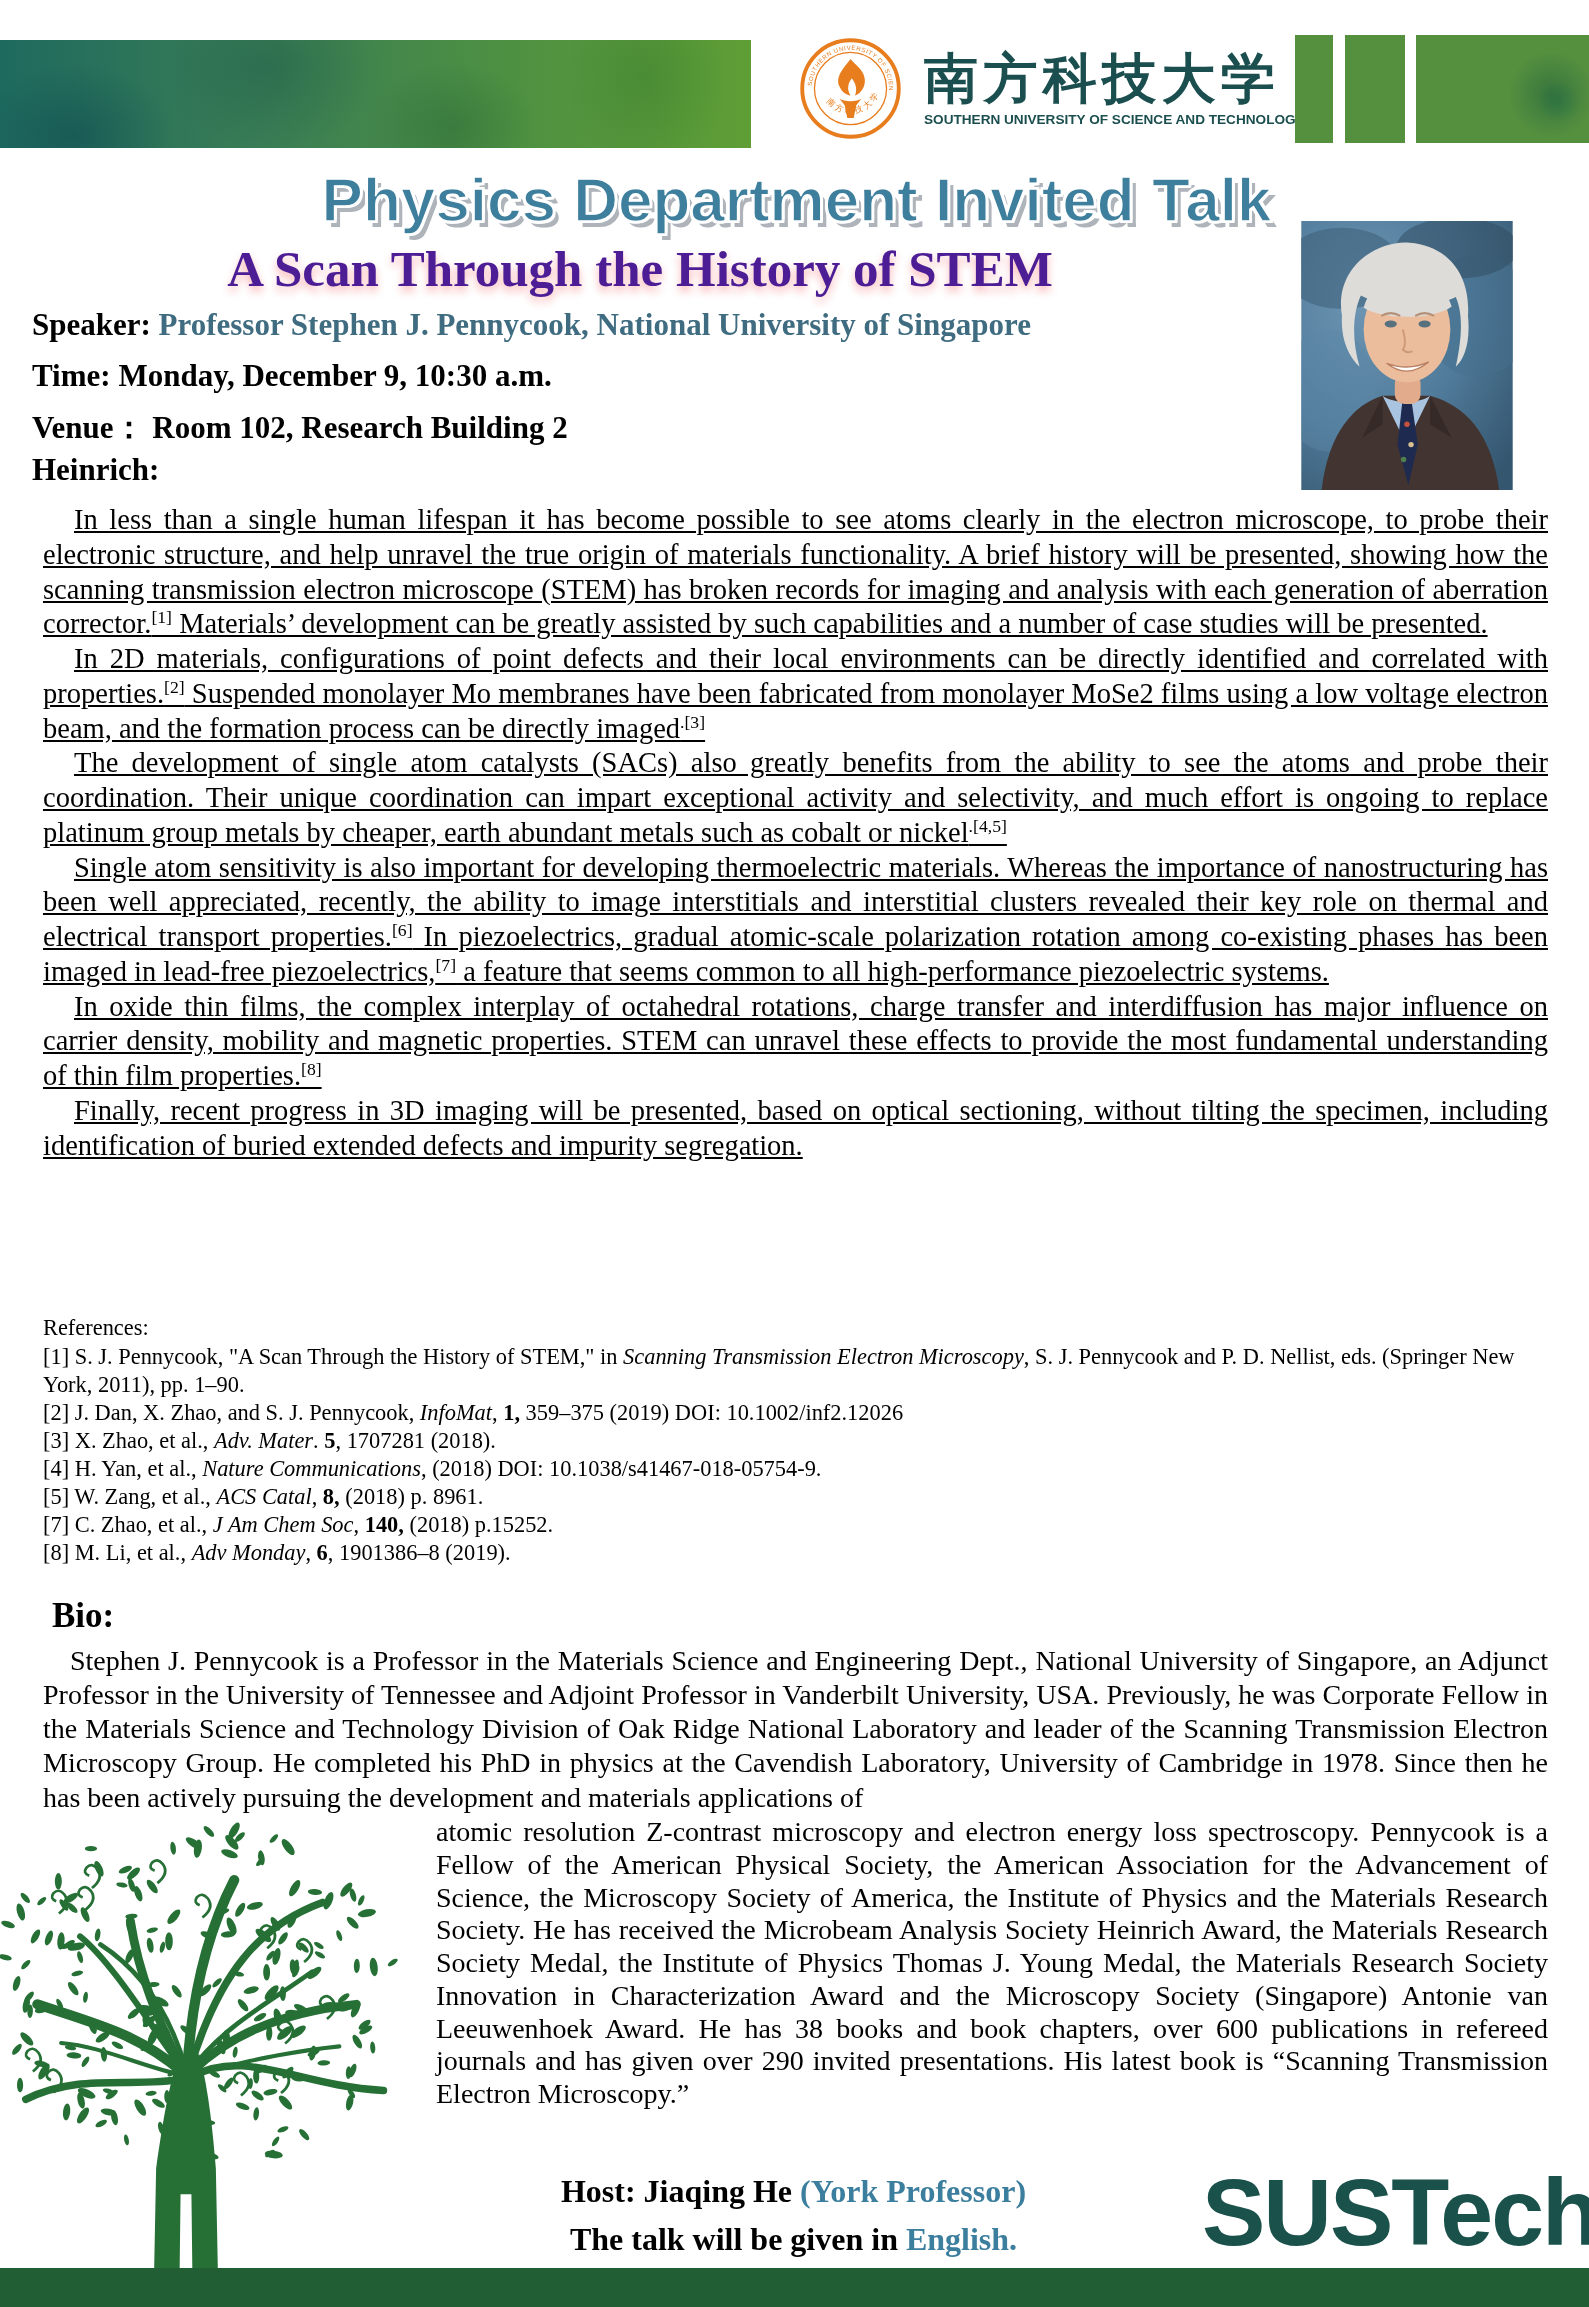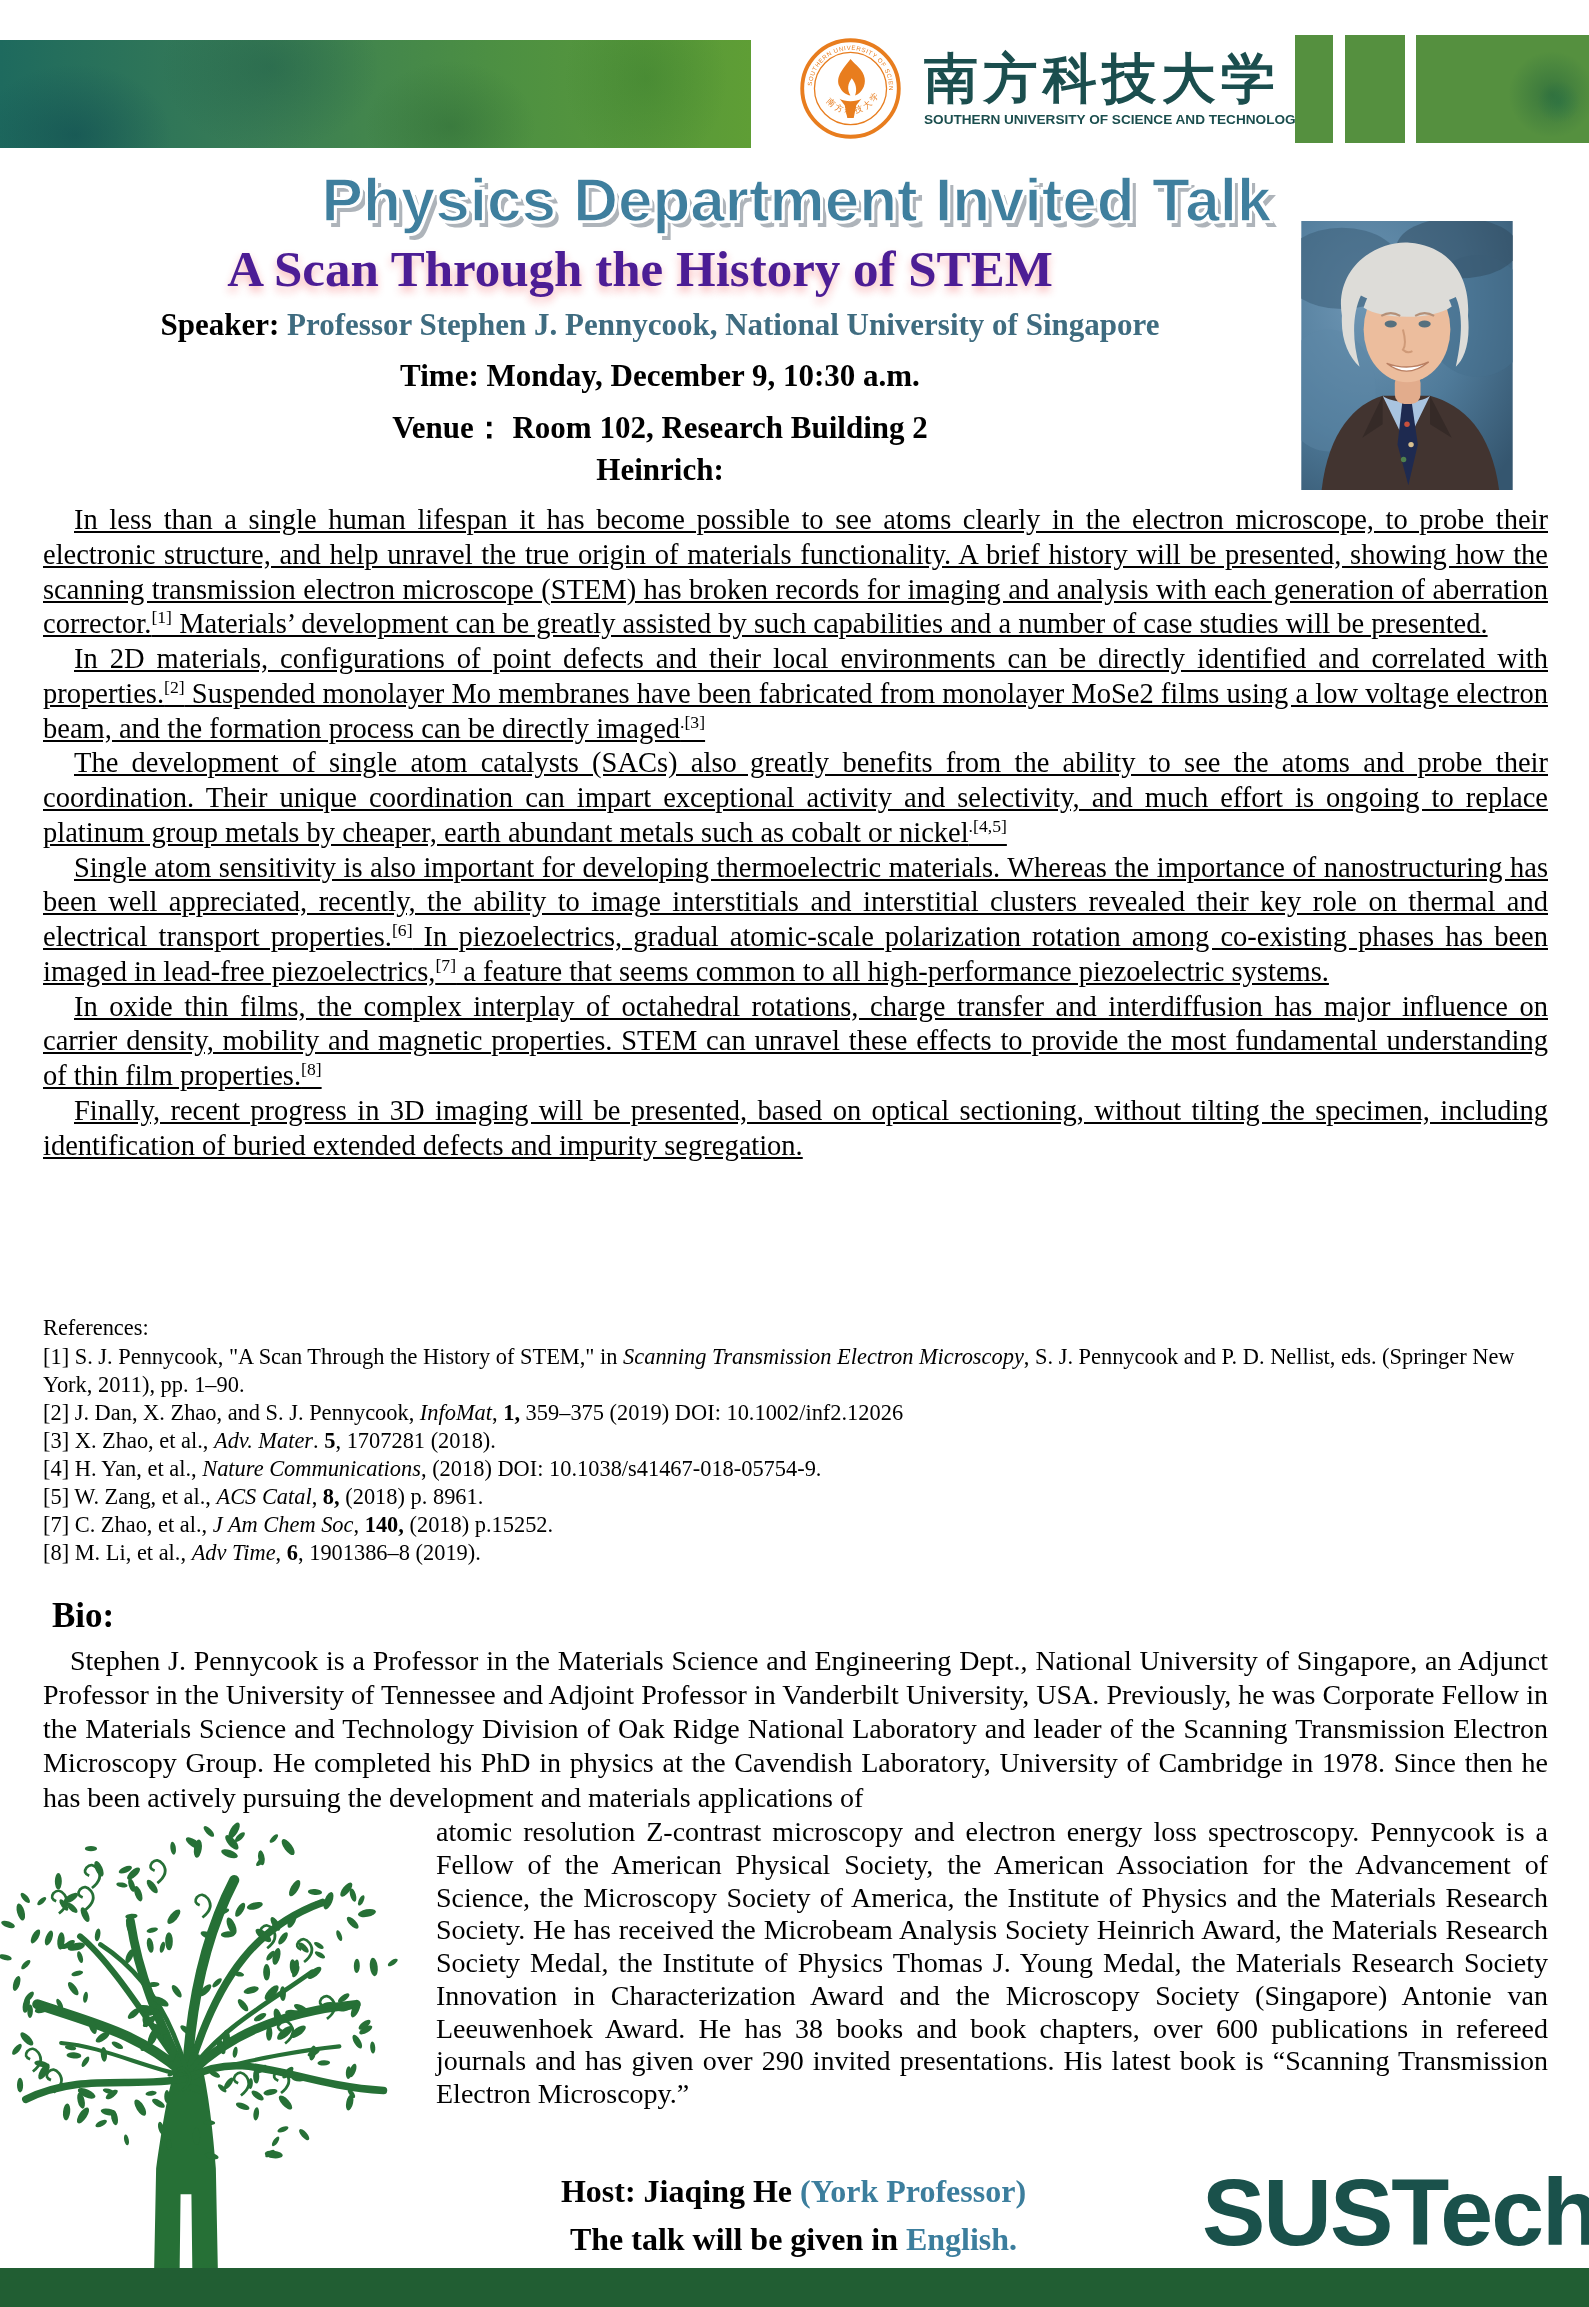--- a/index.html
+++ b/index.html
@@ -50,21 +50,21 @@
       -2px 0 0 #fff,2px 0 0 #fff,0 -2px 0 #fff,0 2px 0 #fff,
       5.4px 6.1px 0 #aeb4ba;
   }
   .talk-title{
     position:absolute;left:43px;top:244px;width:1194px;text-align:center;
     font-weight:bold;font-size:51px;line-height:1;color:#4c1d95;
     text-shadow:0 4.7px 8.1px rgba(238,20,23,.30);
   }
 
   
-  .details{position:absolute;left:43px;top:307px;width:1234px;text-align:center;}
+  .details{position:absolute;left:32px;top:307px;width:1234px;}
   .dline{font-weight:bold;font-size:31px;line-height:1.16;color:#000;}
   .dline.speaker{margin-bottom:15px;}
   .dline.time{margin-bottom:16.3px;}
   .dline.venue{margin-bottom:5.4px;}
   .speaker-val{color:#3f6c80;}
 
   
   .photo{position:absolute;left:1301px;top:221px;width:212px;height:269px;}
 
   
@@ -195,21 +195,21 @@
 </div>
 
 <div class="refs" data-name="references-section">
   <div class="rhead" data-name="references-heading">References:</div>
   <p class="ritem" data-name="reference-item">[1] S. J. Pennycook, "A Scan Through the History of STEM," in <i>Scanning Transmission Electron Microscopy</i>, S. J. Pennycook and P. D. Nellist, eds. (Springer New York, 2011), pp. 1–90.</p>
   <p class="ritem" data-name="reference-item">[2] J. Dan, X. Zhao, and S. J. Pennycook, <i>InfoMat</i>, <b>1,</b> 359–375 (2019) DOI: 10.1002/inf2.12026</p>
   <p class="ritem" data-name="reference-item">[3] X. Zhao, et al., <i>Adv. Mater</i>. <b>5</b>, 1707281 (2018).</p>
   <p class="ritem" data-name="reference-item">[4] H. Yan, et al., <i>Nature Communications</i>, (2018) DOI: 10.1038/s41467-018-05754-9.</p>
   <p class="ritem" data-name="reference-item">[5] W. Zang, et al., <i>ACS Catal</i>, <b>8,</b> (2018) p. 8961.</p>
   <p class="ritem" data-name="reference-item">[7] C. Zhao, et al., <i>J Am Chem Soc</i>, <b>140,</b> (2018) p.15252.</p>
-  <p class="ritem" data-name="reference-item">[8] M. Li, et al., <i>Adv Time</i>, <b>6</b>, 1901386–8 (2019).</p>
+  <p class="ritem" data-name="reference-item">[8] M. Li, et al., <i>Adv Monday</i>, <b>6</b>, 1901386–8 (2019).</p>
 </div>
 
 <div class="bio-head" data-name="bio-heading">Bio:</div>
 <div class="bio-flow" data-name="bio-body">
   <div class="bio-p1" data-name="bio-text-part1">Stephen J. Pennycook is a Professor in the Materials Science and Engineering Dept., National University of Singapore, an Adjunct Professor in the University of Tennessee and Adjoint Professor in Vanderbilt University, USA. Previously, he was Corporate Fellow in the Materials Science and Technology Division of Oak Ridge National Laboratory and leader of the Scanning Transmission Electron Microscopy Group. He completed his PhD in physics at the Cavendish Laboratory, University of Cambridge in 1978. Since then he has been actively pursuing the development and materials applications of</div>
   <div class="bio-p2" data-name="bio-text-part2">atomic resolution Z-contrast microscopy and electron energy loss spectroscopy. Pennycook is a Fellow of the American Physical Society, the American Association for the Advancement of Science, the Microscopy Society of America, the Institute of Physics and the Materials Research Society. He has received the Microbeam Analysis Society Heinrich Award, the Materials Research Society Medal, the Institute of Physics Thomas J. Young Medal, the Materials Research Society Innovation in Characterization Award and the Microscopy Society (Singapore) Antonie van Leeuwenhoek Award. He has 38 books and book chapters, over 600 publications in refereed journals and has given over 290 invited presentations. His latest book is “Scanning Transmission Electron Microscopy.”</div>
 </div>
 
 <svg class="tree" id="tree-svg" viewBox="0 0 660 744" data-name="tree-graphic">
     <path d="M226 744 L230 540 C240 470 248 420 264 372 L294 372 C308 428 314 490 318 540 L322 744 L284 744 L282 578 L266 578 L264 744 Z" fill="#267036"></path>

